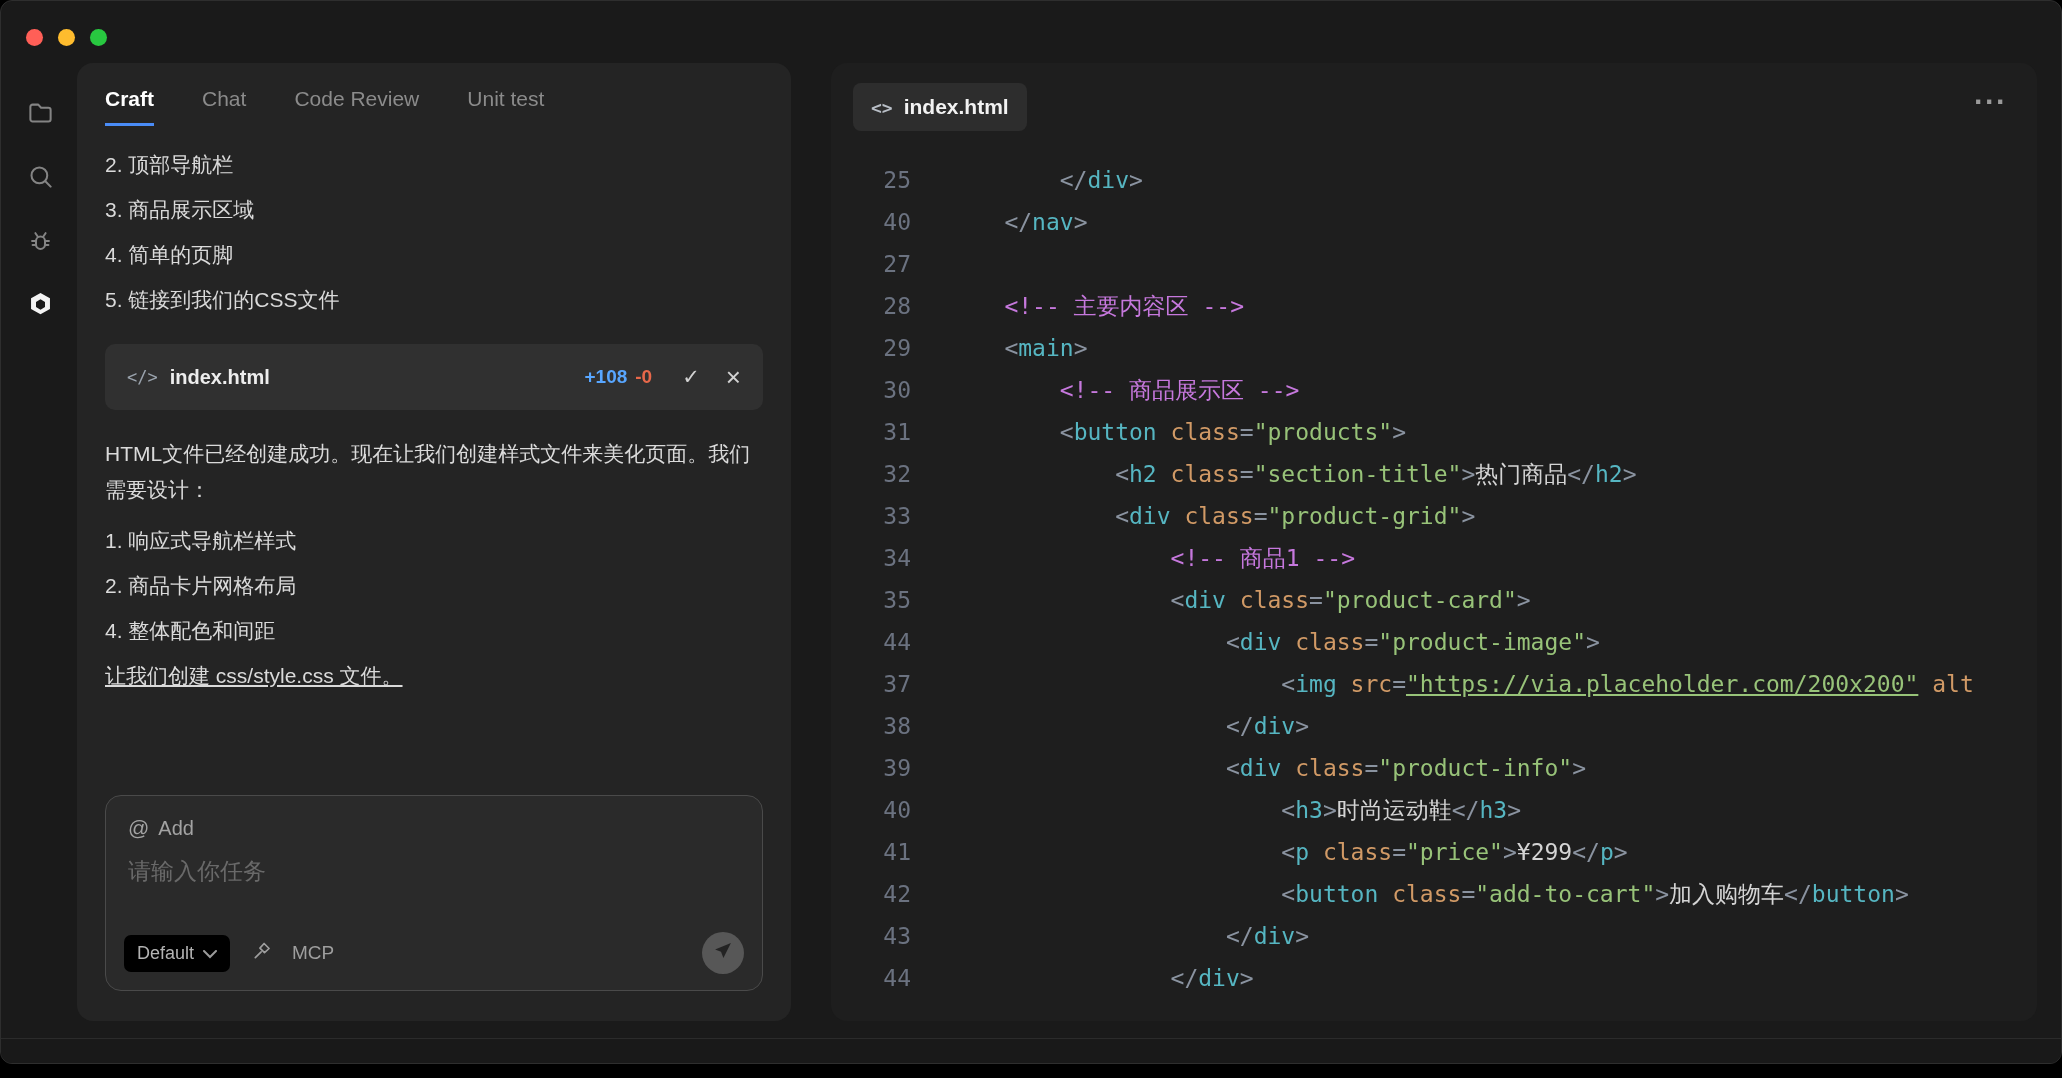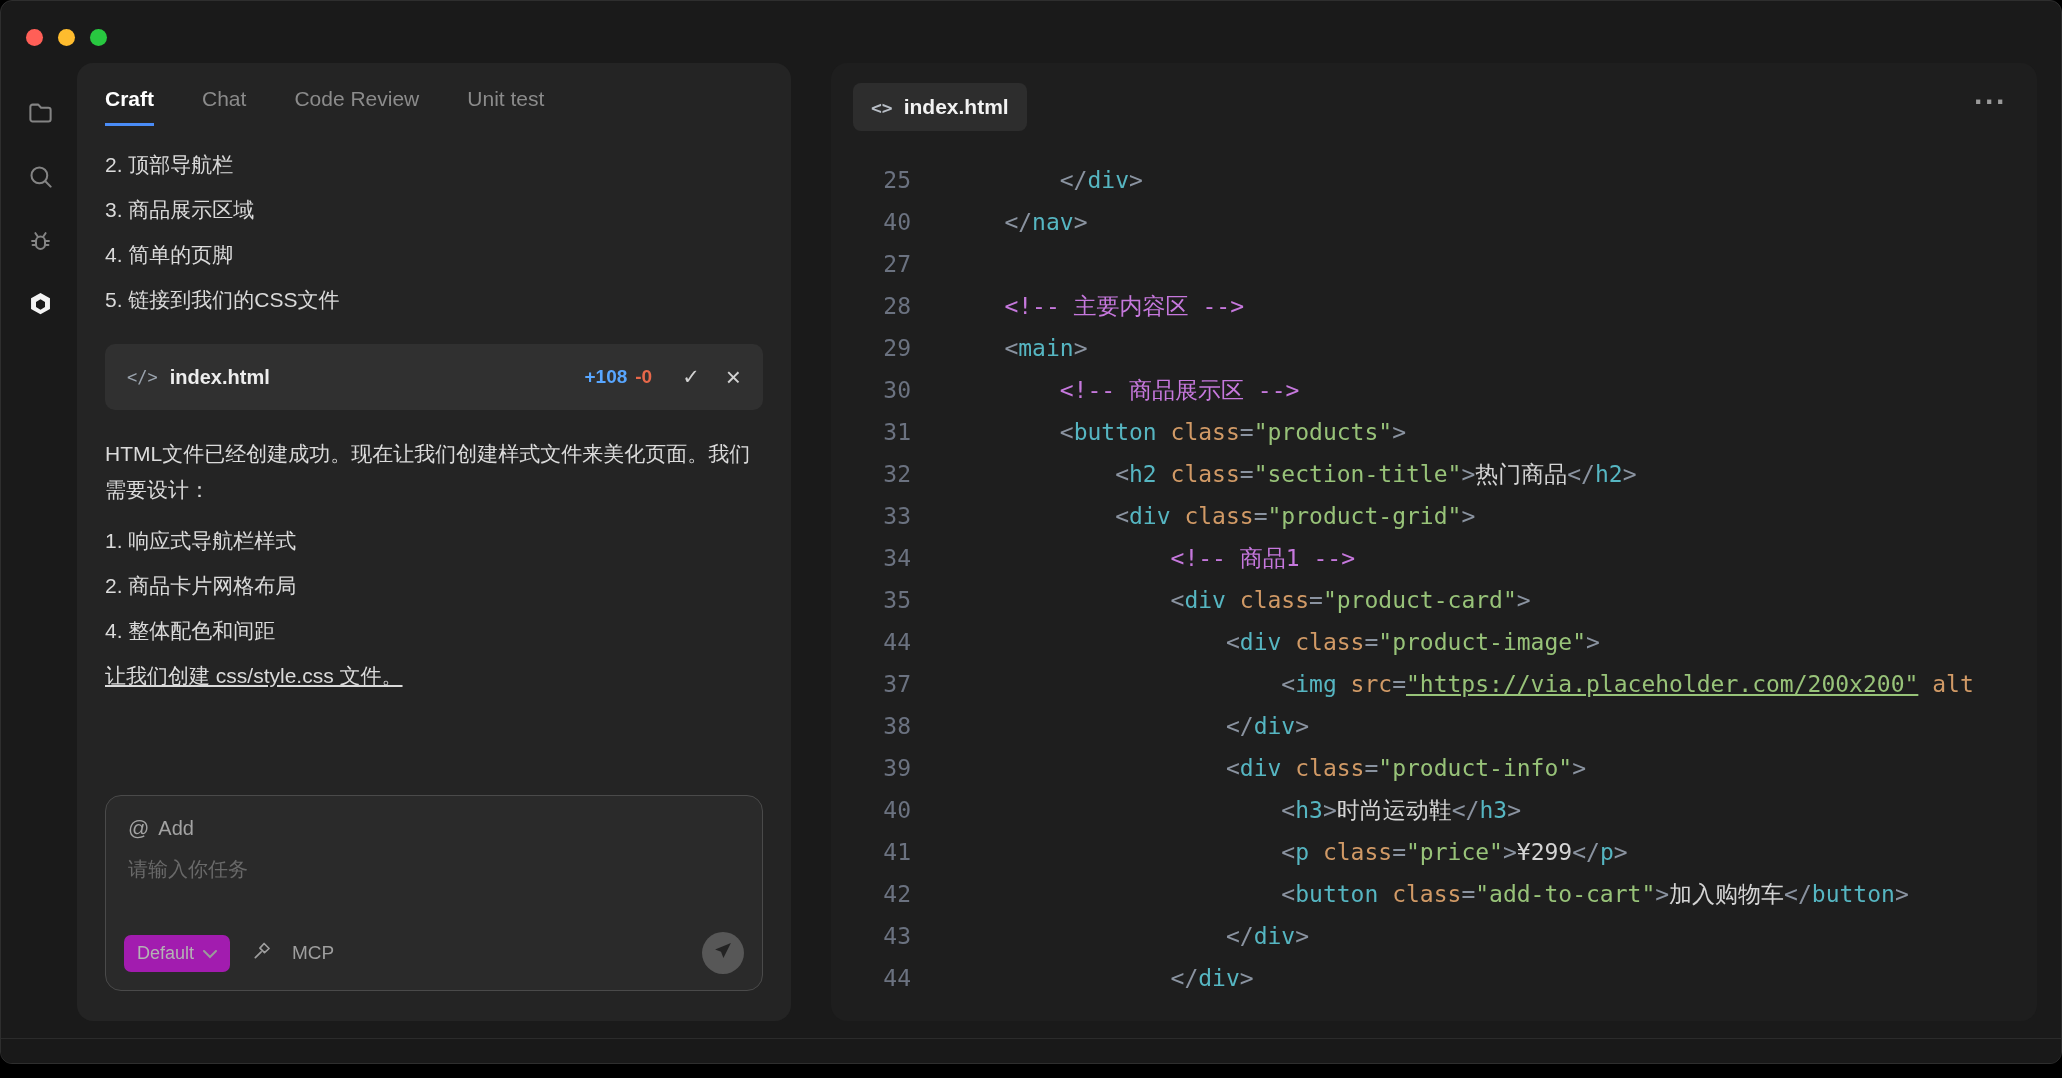--- a/index.html
+++ b/index.html
@@ -43,24 +43,24 @@
   .chat-list.second{margin-top:10px;}
   .closing-line{margin:0;font-size:21px;line-height:45px;color:#dadada;text-decoration:underline;}
   
   .input-box{
     position:absolute;left:28px;right:28px;bottom:30px;height:196px;
     background:#2a2a2a;border:1.5px solid #4a4a4a;border-radius:16px;
     box-sizing:border-box;padding:20px 22px;
   }
   .ib-add{display:flex;align-items:center;gap:9px;color:#a3a3a3;font-size:20px;cursor:pointer;width:max-content;}
   .ib-add .at{font-size:21px;}
-  .ib-placeholder{margin-top:16px;color:#696969;font-size:20px;cursor:text;}
+  .ib-placeholder{margin-top:16px;color:#696969;font-size:23px;cursor:text;}
   .ib-row{position:absolute;left:18px;right:18px;bottom:16px;display:flex;align-items:center;}
   .chip{
-    display:flex;align-items:center;gap:9px;background:#a21caf;border-radius:7px;
+    display:flex;align-items:center;gap:9px;background:#000000;border-radius:7px;
     padding:8px 13px;color:#b3b3b3;font-size:18px;cursor:pointer;
   }
   .mcp{display:flex;align-items:center;gap:20px;color:#9e9e9e;font-size:19px;margin-left:22px;cursor:pointer;}
   .send{
     margin-left:auto;width:42px;height:42px;border-radius:50%;background:#575757;
     display:flex;align-items:center;justify-content:center;cursor:pointer;
   }
   
   .editor-panel{
     position:absolute;left:830px;top:62px;width:1206px;height:958px;

